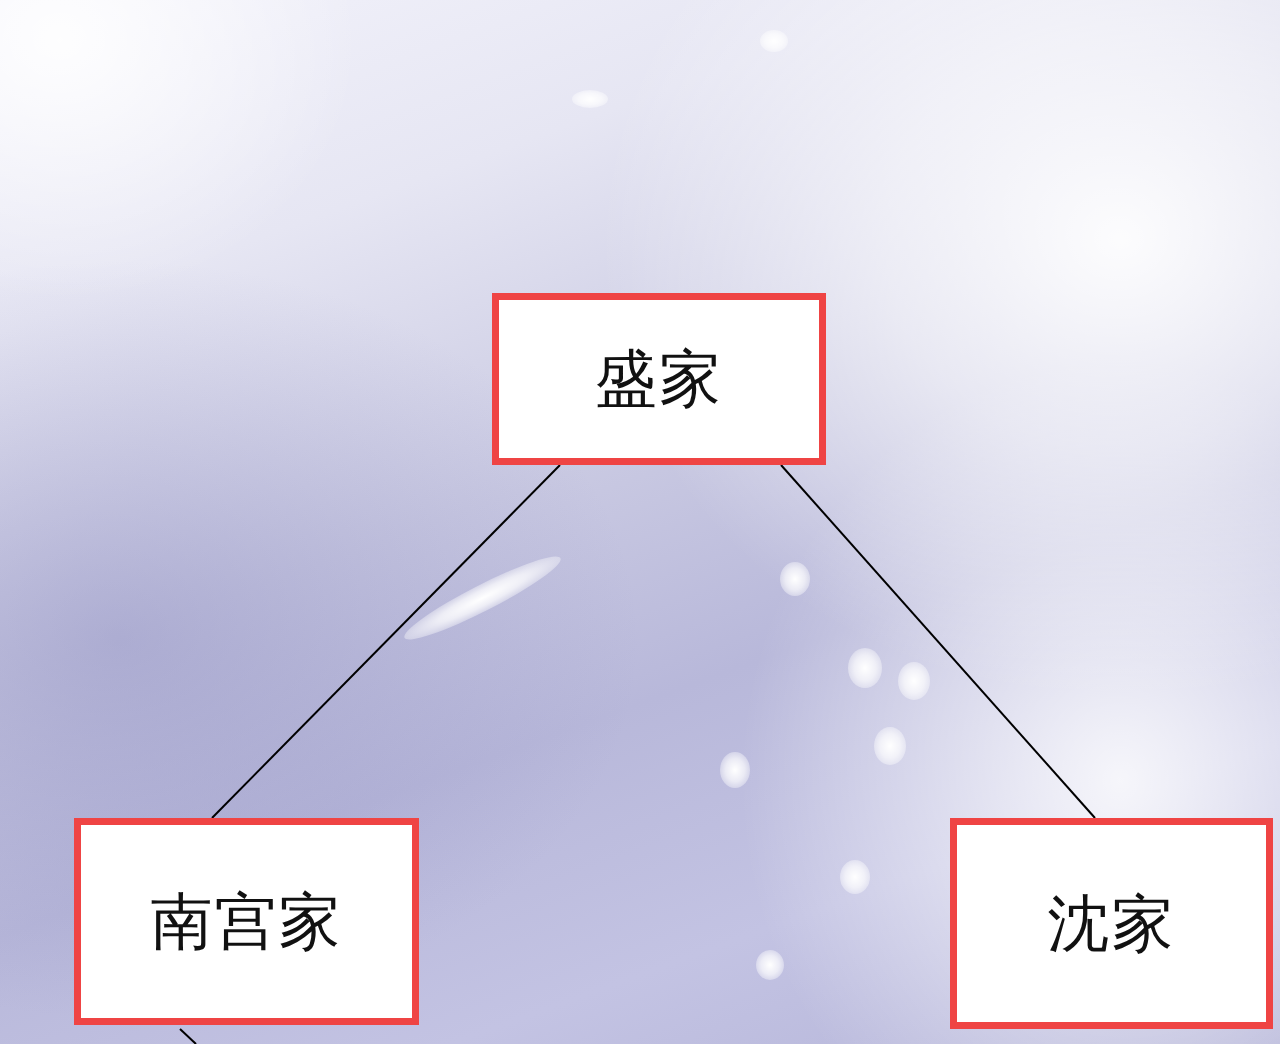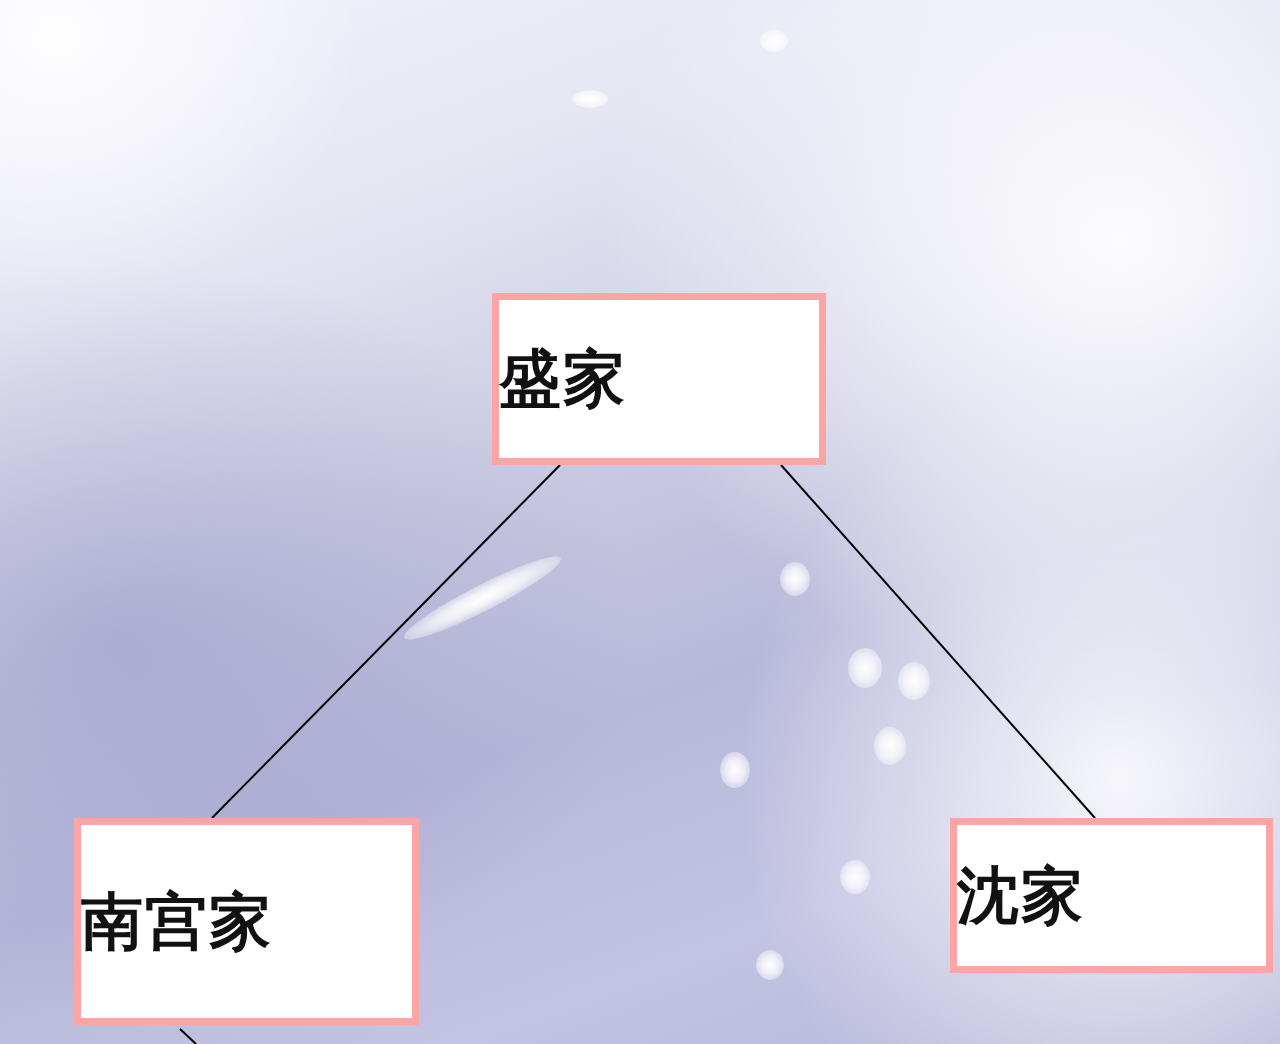--- a/index.html
+++ b/index.html
@@ -39,36 +39,36 @@
       background: radial-gradient(ellipse at center, rgba(255,255,255,1) 0%, rgba(255,255,255,0.75) 40%, rgba(255,255,255,0) 100%);
     }
     svg.lines {
       position: absolute;
       left: 0;
       top: 0;
     }
     .node {
       position: absolute;
       box-sizing: border-box;
-      border: 7px solid #fca5a5;
+      border: 7px solid #ef4444;
       background: #fff;
       display: flex;
       align-items: center;
-      font-weight: bold;
+      justify-content: center;
     }
     .node span {
       color: #111;
       font-family: "DejaVu Sans", "Liberation Sans", sans-serif;
       font-size: 62px;
       letter-spacing: 2px;
       line-height: 1;
     }
     #node-sheng { left: 492px; top: 293px; width: 334px; height: 172px; }
     #node-nangong { left: 66px; top: 818px; width: 345px; height: 207px; margin-left: 8px; }
-    #node-shen { left: 950px; top: 818px; width: 323px; height: 155px; }
+    #node-shen { left: 950px; top: 818px; width: 323px; height: 211px; }
   </style>
 </head>
 <body>
 
 <div class="bg"></div>
 
 <div class="sparkle" style="left:572px;top:90px;width:36px;height:18px;"></div>
 <div class="sparkle" style="left:760px;top:30px;width:28px;height:22px;"></div>
 <div class="sparkle" style="left:780px;top:562px;width:30px;height:34px;"></div>
 <div class="sparkle" style="left:848px;top:648px;width:34px;height:40px;"></div>

